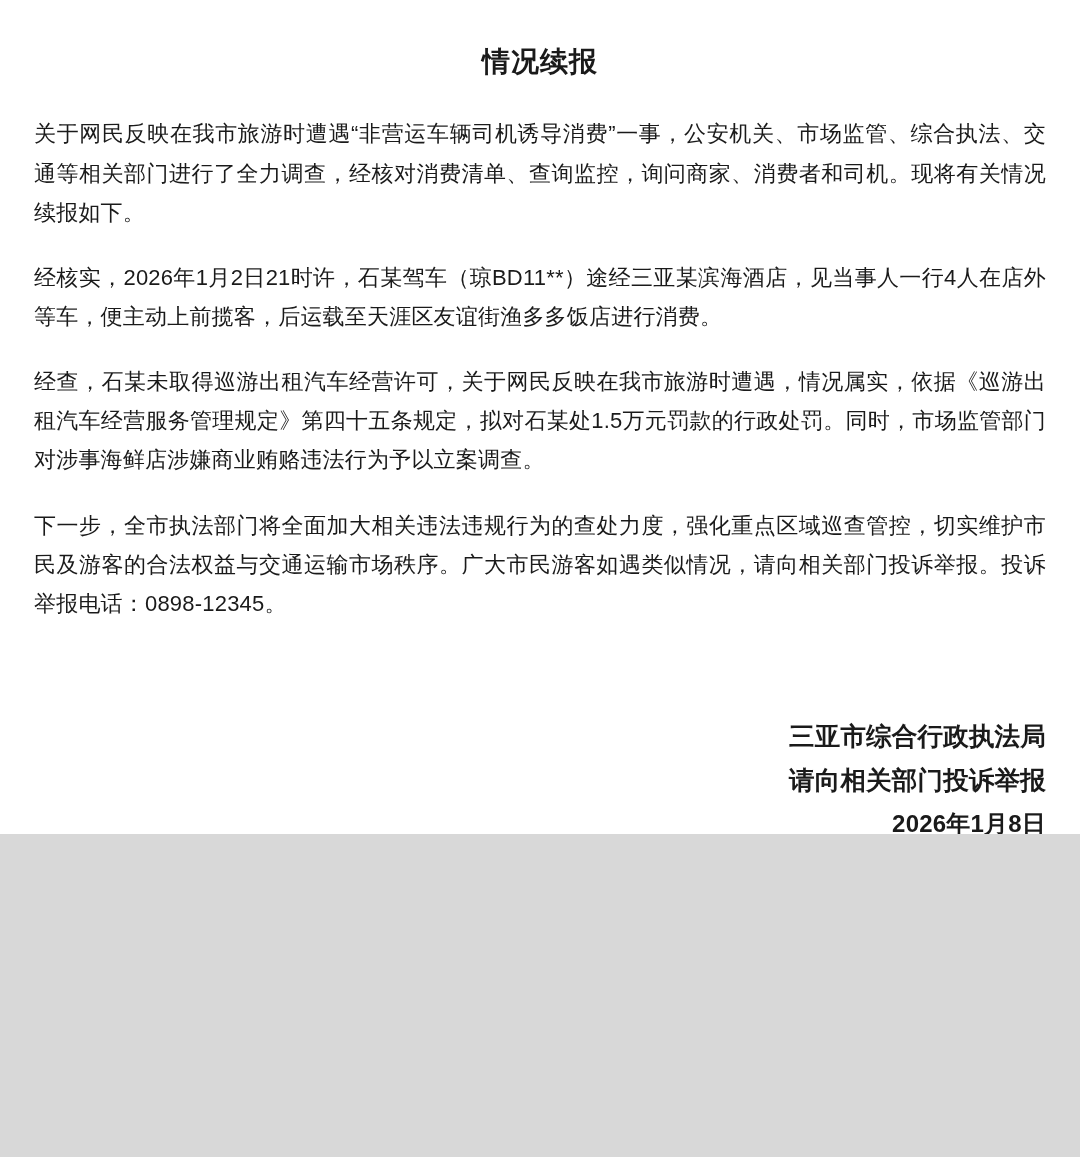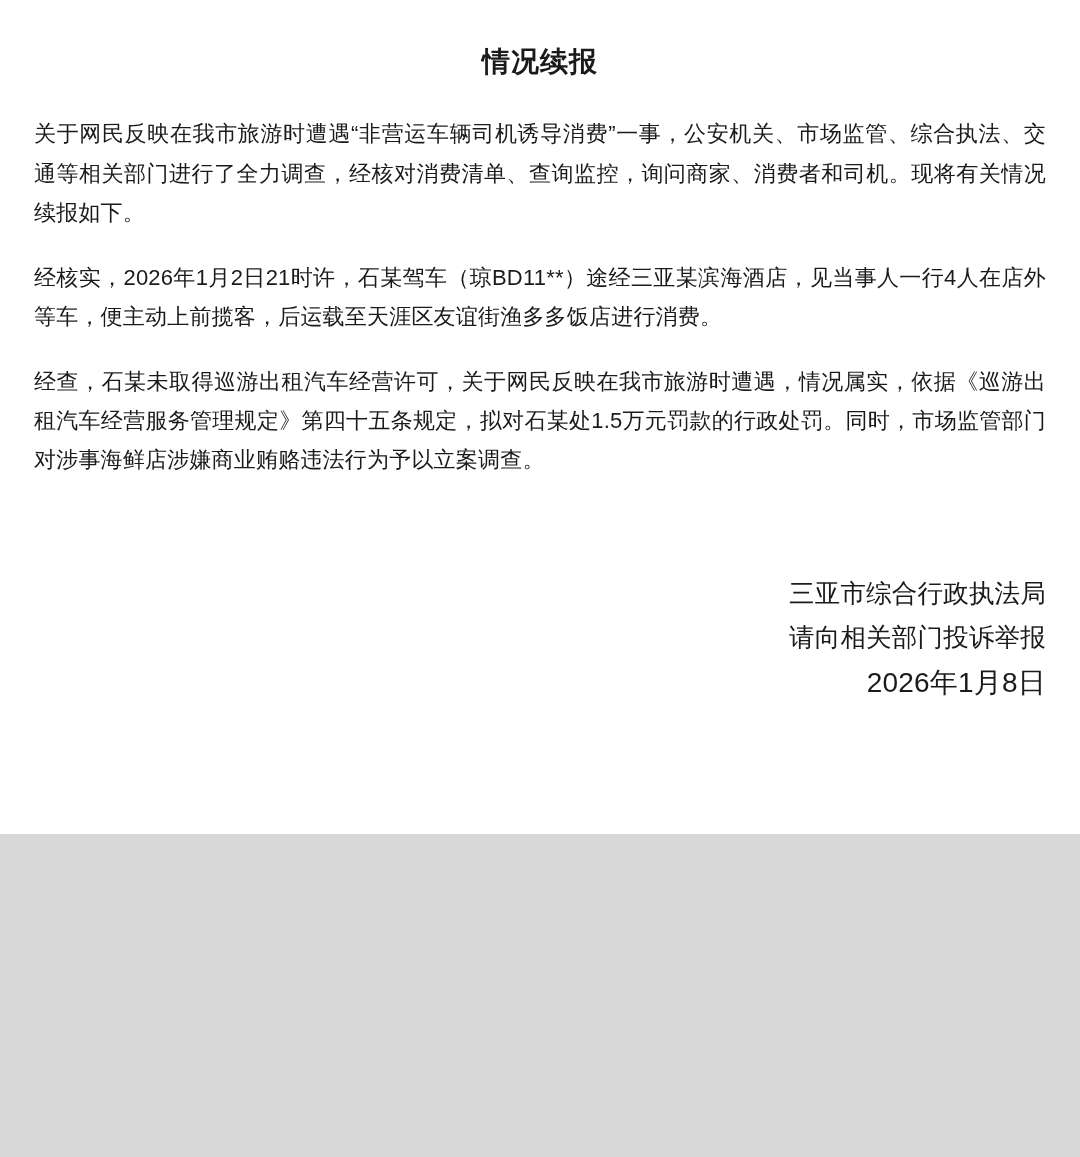--- a/index.html
+++ b/index.html
@@ -52,36 +52,38 @@
   .signature {
     margin-top: 92px;
     text-align: right;
     font-size: 25.5px;
     line-height: 1.72;
     color: #1a1a1a;
     letter-spacing: 0.2px;
   }
   .signature div {
     display: block;
+    font-weight: bold;
   }
   .sig-date {
-    font-size: 28px;
+    font-size: 24px;
   }
 </style>
 </head>
 <body>
 
 <div class="page">
   <div class="sheet">
 
     <h1 class="doc-title">情况续报</h1>
 
     <p class="para">关于网民反映在我市旅游时遭遇“非营运车辆司机诱导消费”一事，公安机关、市场监管、综合执法、交通等相关部门进行了全力调查，经核对消费清单、查询监控，询问商家、消费者和司机。现将有关情况续报如下。</p>
     <p class="para">经核实，2026年1月2日21时许，石某驾车（琼BD11**）途经三亚某滨海酒店，见当事人一行4人在店外等车，便主动上前揽客，后运载至天涯区友谊街渔多多饭店进行消费。</p>
     <p class="para">经查，石某未取得巡游出租汽车经营许可，关于网民反映在我市旅游时遭遇，情况属实，依据《巡游出租汽车经营服务管理规定》第四十五条规定，拟对石某处1.5万元罚款的行政处罚。同时，市场监管部门对涉事海鲜店涉嫌商业贿赂违法行为予以立案调查。</p>
+    <p class="para">下一步，全市执法部门将全面加大相关违法违规行为的查处力度，强化重点区域巡查管控，切实维护市民及游客的合法权益与交通运输市场秩序。广大市民游客如遇类似情况，请向相关部门投诉举报。投诉举报电话：0898-12345。</p>
 
     <div class="signature">
       <div>三亚市综合行政执法局</div>
       <div>请向相关部门投诉举报</div>
       <div class="sig-date">2026年1月8日</div>
     </div>
 
   </div>
 </div>
 

